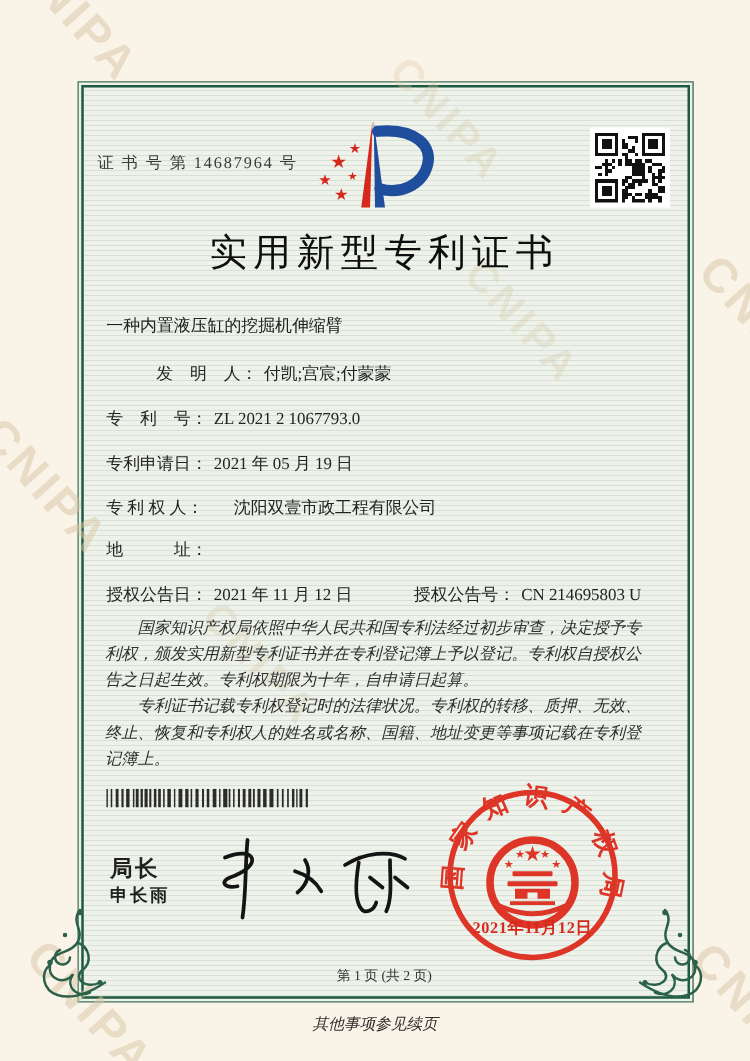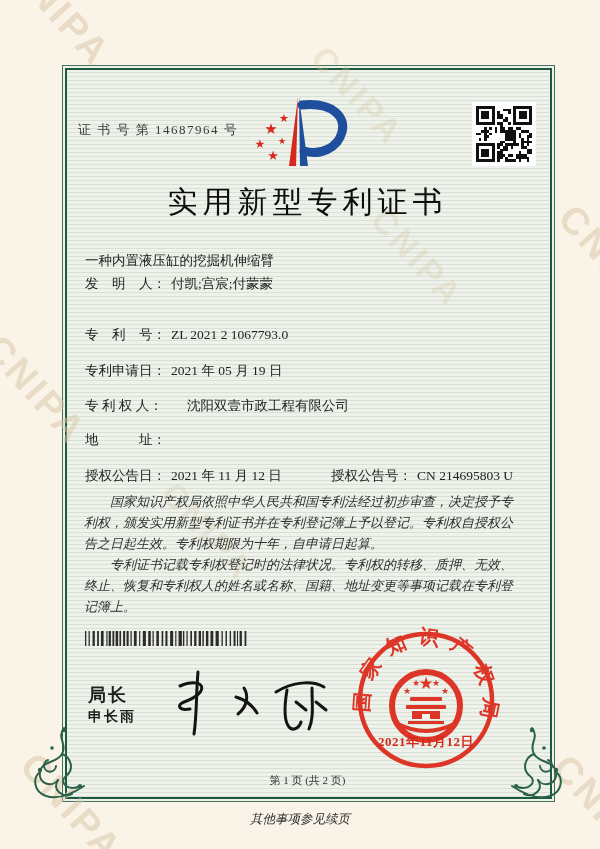--- a/index.html
+++ b/index.html
@@ -40,21 +40,21 @@
   .logo{position:absolute;left:238px;top:92px;z-index:3;}
   .qr-box{position:absolute;left:472px;top:102px;width:64px;height:64px;
     background:#ffffff;z-index:3;display:flex;align-items:center;justify-content:center;}
   .title{position:absolute;left:62px;top:182px;width:491px;z-index:3;
     text-align:center;font-size:30px;font-weight:normal;letter-spacing:5px;color:#0e0e0e;}
   
   .row{position:absolute;left:85px;width:432px;z-index:3;display:flex;
     font-size:13.5px;color:#222;line-height:19px;}
   .row .lab{flex:none;width:86px;}
   .row .val{flex:1;}
-  .r-name{top:251px;} .r-inv{top:274px;} .r-pno{top:325px;} .r-fdate{top:361px;}
+  .r-name{top:251px;} .r-inv{top:289px;margin-left:40px;} .r-pno{top:325px;} .r-fdate{top:361px;}
   .r-patentee{top:396px;gap:16px;} .r-addr{top:430px;align-items:center;} .r-grant{top:466px;}
   .r-grant .gval{flex:none;width:160px;}
   .r-grant .lab2{flex:none;width:86px;}
   
   .paras{position:absolute;left:84px;top:491px;width:433px;z-index:3;
     font-size:13px;font-style:italic;color:#2e2e2e;line-height:21px;}
   .paras p{margin:0;text-indent:2em;}
   
   .barcode{position:absolute;left:85px;top:631px;z-index:3;}
   .director-title{position:absolute;left:88px;top:683px;z-index:3;

